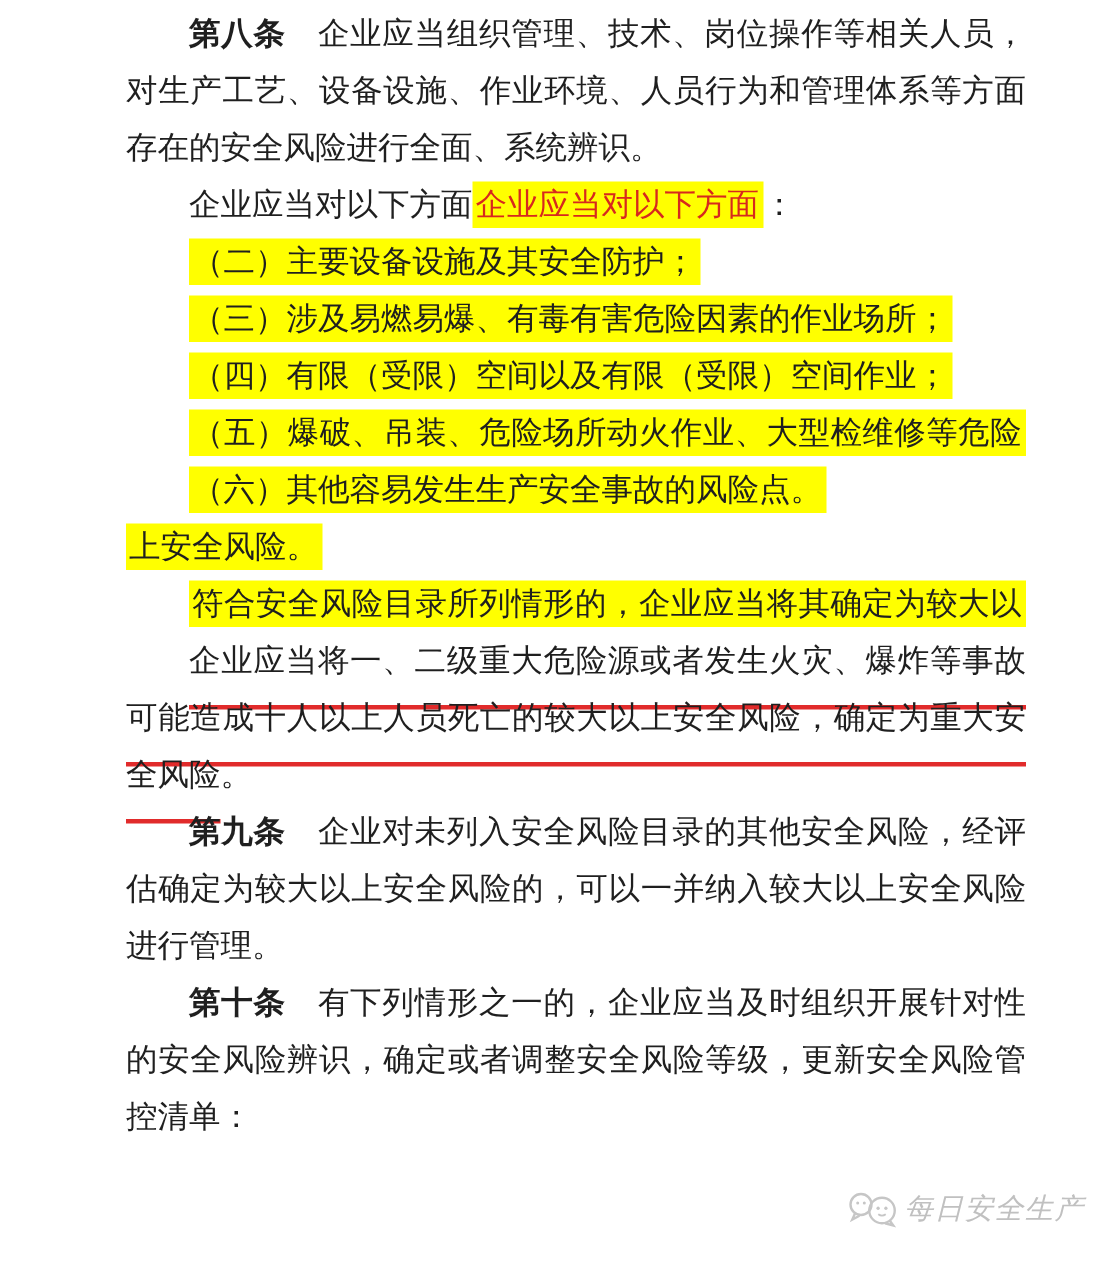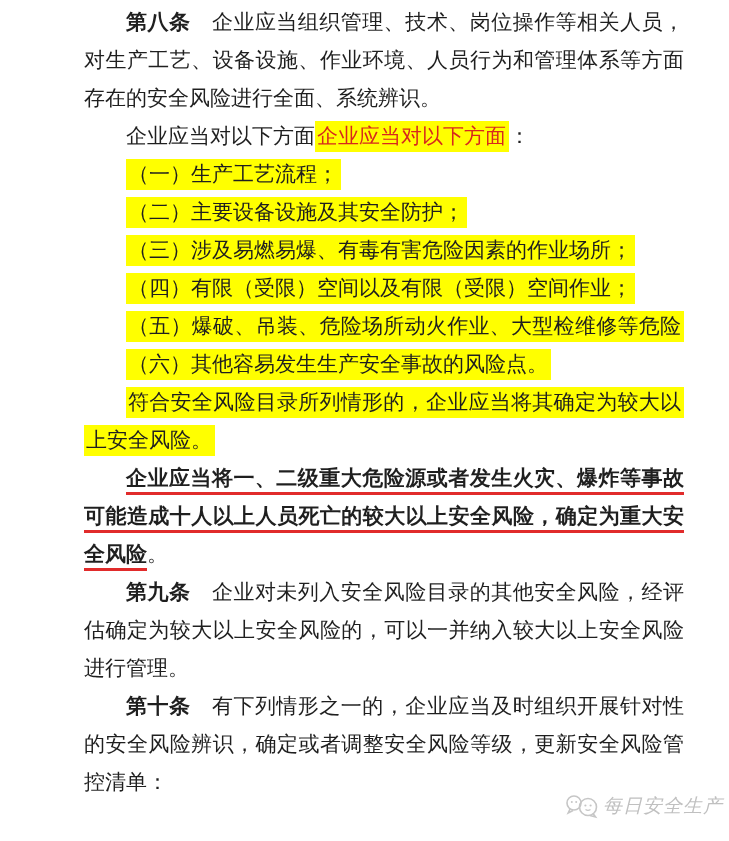--- a/index.html
+++ b/index.html
@@ -46,22 +46,21 @@
     background: var(--hl, #ffff00);
     padding: 3px 3px 4px 2px;
   }
   .seg-hl-red {
     background: var(--hl, #ffff00);
     color: var(--red-text, #d7281e);
     padding: 3px 3px 4px 2px;
   }
   .seg-ul {
     border-bottom: 3px solid var(--underline, #e12b2b);
-    padding-bottom: 2px;
-    font-weight: bold;
+    padding-bottom: 18px;
   }
   .watermark {
     position: absolute;
     right: 6px;
     top: 793px;
     display: flex;
     align-items: center;
     gap: 4px;
     color: var(--wm, #c0c0c0);
   }
@@ -78,28 +77,27 @@
 </head>
 <body>
 
 <div class="page">
 
   <div class="doc">
       <div class="line indent justify"><span class="seg-bold">第八条</span><span class="seg-normal">　企业应当组织管理、技术、岗位操作等相关人员，</span></div>
       <div class="line justify"><span class="seg-normal">对生产工艺、设备设施、作业环境、人员行为和管理体系等方面</span></div>
       <div class="line"><span class="seg-normal">存在的安全风险进行全面、系统辨识。</span></div>
       <div class="line indent"><span class="seg-normal">企业应当对以下方面</span><span class="seg-hl-red">企业应当对以下方面</span><span class="seg-normal">：</span></div>
-      <div class="line indent"><span class="seg-hl">（一）生产工艺流程；</span></div>
       <div class="line indent"><span class="seg-hl">（二）主要设备设施及其安全防护；</span></div>
       <div class="line indent"><span class="seg-hl">（三）涉及易燃易爆、有毒有害危险因素的作业场所；</span></div>
       <div class="line indent"><span class="seg-hl">（四）有限（受限）空间以及有限（受限）空间作业；</span></div>
       <div class="line indent justify"><span class="seg-hl">（五）爆破、吊装、危险场所动火作业、大型检维修等危险</span></div>
       <div class="line indent"><span class="seg-hl">（六）其他容易发生生产安全事故的风险点。</span></div>
+      <div class="line"><span class="seg-hl">上安全风险。</span></div>
       <div class="line indent justify"><span class="seg-hl">符合安全风险目录所列情形的，企业应当将其确定为较大以</span></div>
-      <div class="line"><span class="seg-hl">上安全风险。</span></div>
       <div class="line indent justify"><span class="seg-ul">企业应当将一、二级重大危险源或者发生火灾、爆炸等事故</span></div>
       <div class="line justify"><span class="seg-ul">可能造成十人以上人员死亡的较大以上安全风险，确定为重大安</span></div>
       <div class="line"><span class="seg-ul">全风险</span><span class="seg-normal">。</span></div>
       <div class="line indent justify"><span class="seg-bold">第九条</span><span class="seg-normal">　企业对未列入安全风险目录的其他安全风险，经评</span></div>
       <div class="line justify"><span class="seg-normal">估确定为较大以上安全风险的，可以一并纳入较大以上安全风险</span></div>
       <div class="line"><span class="seg-normal">进行管理。</span></div>
       <div class="line indent justify"><span class="seg-bold">第十条</span><span class="seg-normal">　有下列情形之一的，企业应当及时组织开展针对性</span></div>
       <div class="line justify"><span class="seg-normal">的安全风险辨识，确定或者调整安全风险等级，更新安全风险管</span></div>
       <div class="line"><span class="seg-normal">控清单：</span></div>
     </div>

